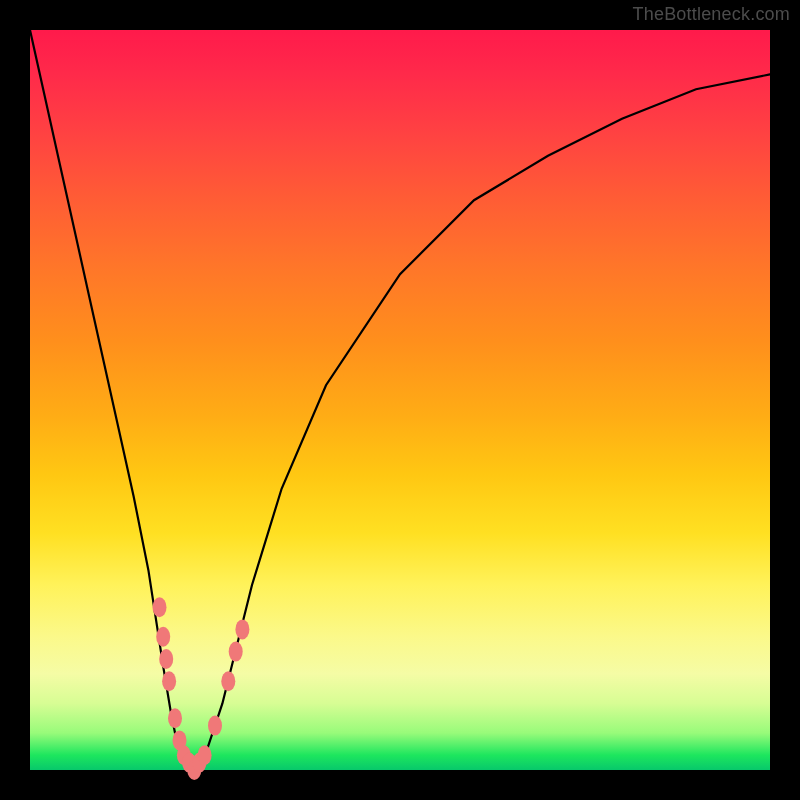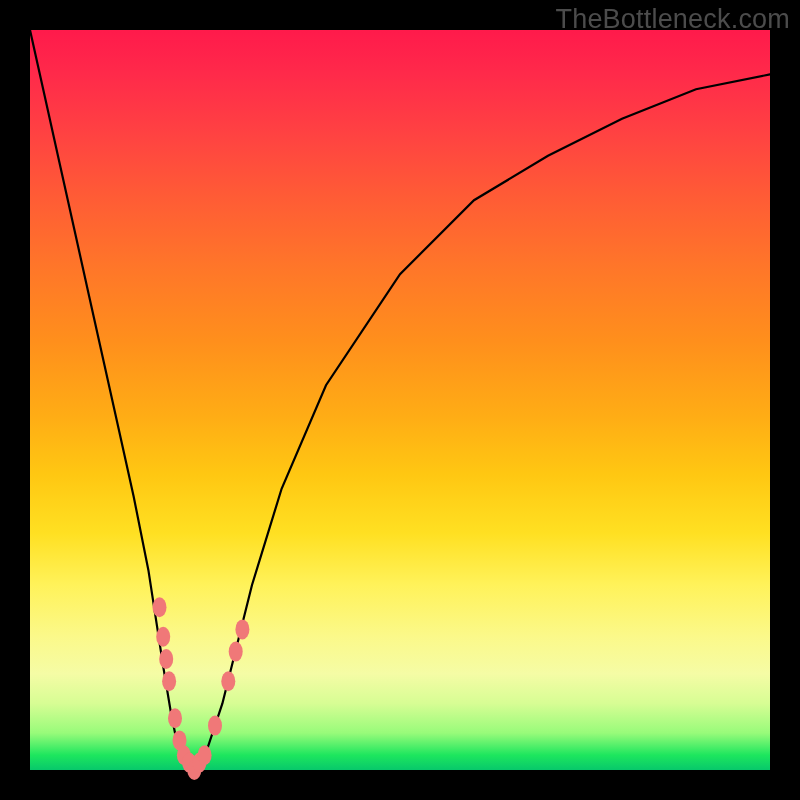--- a/index.html
+++ b/index.html
@@ -44,21 +44,21 @@
       #98fb7a 95%,
       #1de65e 98%,
       #07c86b 100%
     );
   }
   .watermark {
     position: absolute;
     top: 4px;
     right: 10px;
     color: #4c4c4c;
-    font-size: 27px;
+    font-size: 18px;
     font-weight: 500;
     letter-spacing: 0.2px;
   }
   svg.curve {
     position: absolute;
     top: 0;
     left: 0;
     width: 740px;
     height: 740px;
     overflow: visible;

